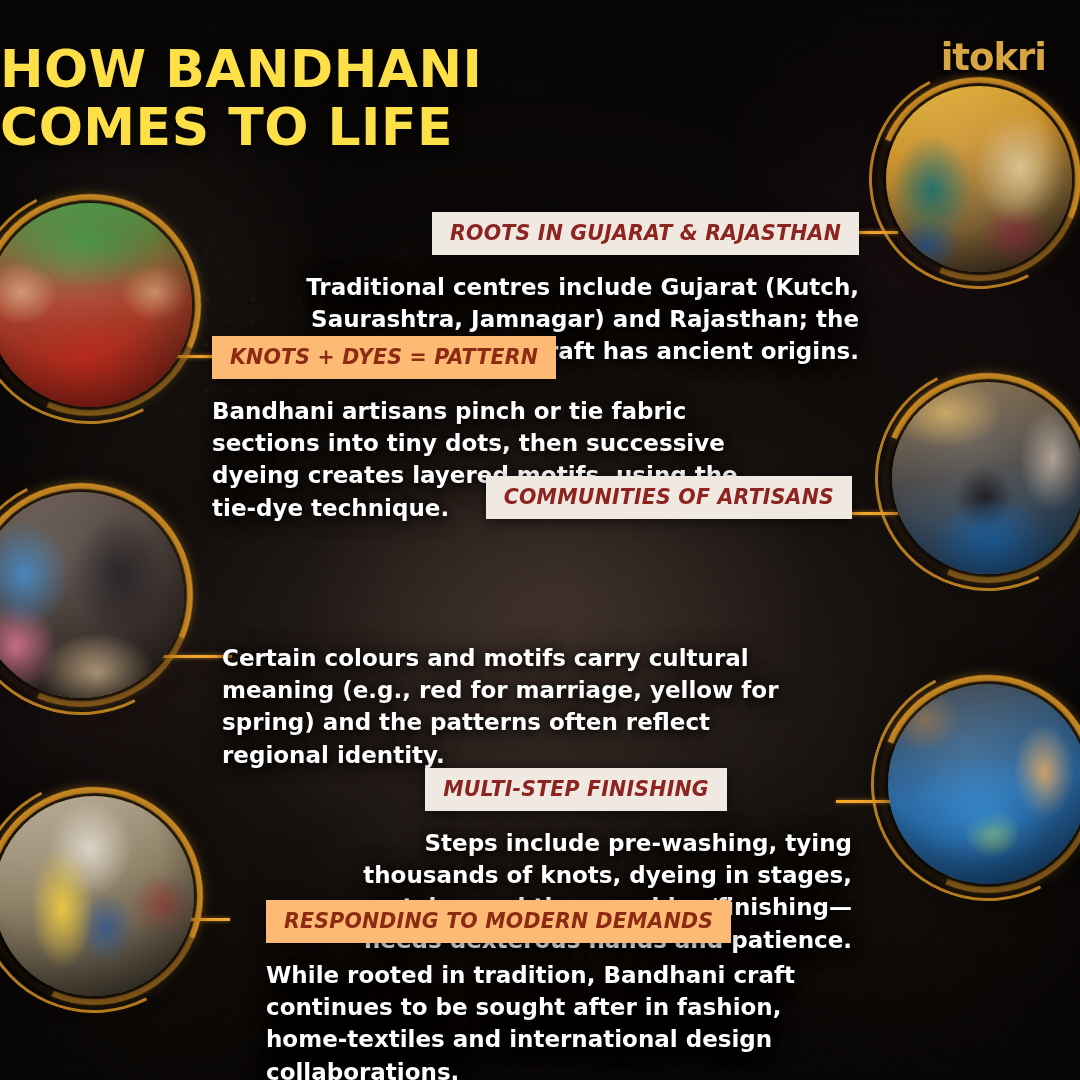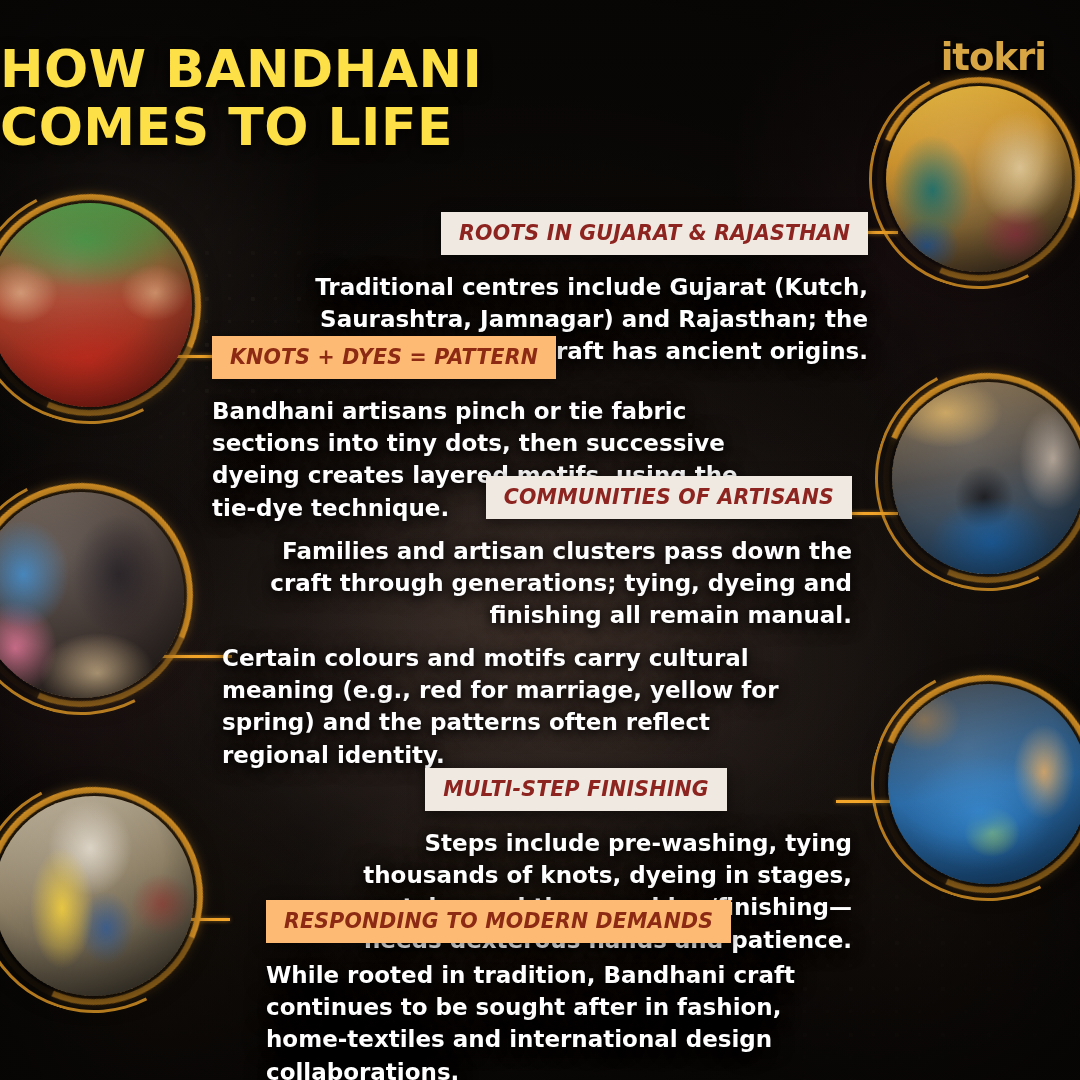--- a/index.html
+++ b/index.html
@@ -228,21 +228,21 @@
     line-height: 1.40;
     color: #FFFFFF;
     text-shadow: 0 2px 9px rgba(0,0,0,.95), 0 0 22px rgba(0,0,0,.8);
     margin-top: 16px;
   }
 
   .align-right { text-align: right; }
   .align-left  { text-align: left; }
 
   
-  #sec-1 { top: 212px; left: 272px; width: 596px; }
+  #sec-1 { top: 212px; left: 263px; width: 596px; }
   #sec-1 .chip-wrap { text-align: right; }
   #sec-2 { top: 336px; left: 212px; width: 560px; }
   #sec-3 { top: 476px; left: 230px; width: 622px; }
   #sec-3 .chip-wrap { text-align: right; }
   #sec-4 { top: 626px; left: 222px; width: 560px; }
   #sec-5 { top: 768px; left: 300px; width: 552px; }
   #sec-5 .chip-wrap { text-align: center; }
   #sec-6 { top: 900px; left: 218px; width: 576px; margin-left: 48px; }
 </style>
 </head>
@@ -343,21 +343,20 @@
     <div class="chip-wrap align-left">
       <span class="chip amber">KNOTS + DYES = PATTERN</span>
     </div>
     <div class="body align-left">Bandhani artisans pinch or tie fabric sections into tiny dots, then successive dyeing creates layered motifs, using the tie-dye technique.</div>
   </div>
 
   <div class="section" id="sec-3">
     <div class="chip-wrap">
       <span class="chip cream">COMMUNITIES OF ARTISANS</span>
     </div>
-    <div class="body align-right">Families and artisan clusters pass down the craft through generations; tying, dyeing and finishing all remain manual.</div>
   </div>
 
   <div class="section" id="sec-4">
     <div class="body align-left">Certain colours and motifs carry cultural meaning (e.g., red for marriage, yellow for spring) and the patterns often reflect regional identity.</div>
   </div>
 
   <div class="section" id="sec-5">
     <div class="chip-wrap">
       <span class="chip cream">MULTI-STEP FINISHING</span>
     </div>

